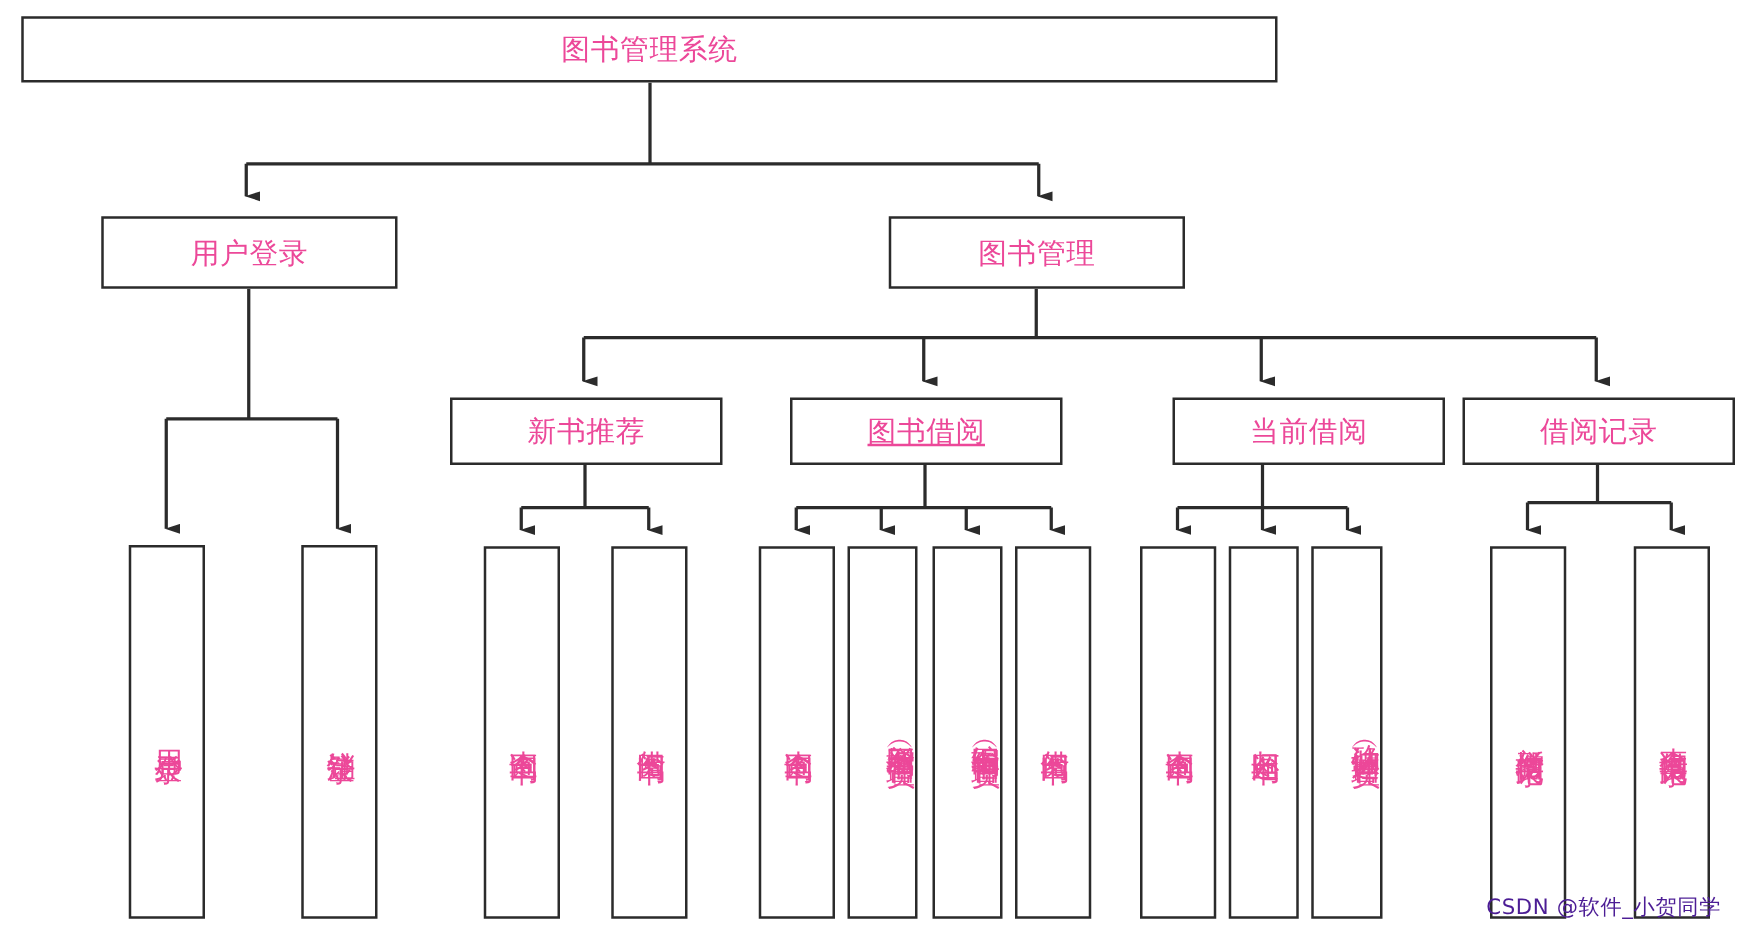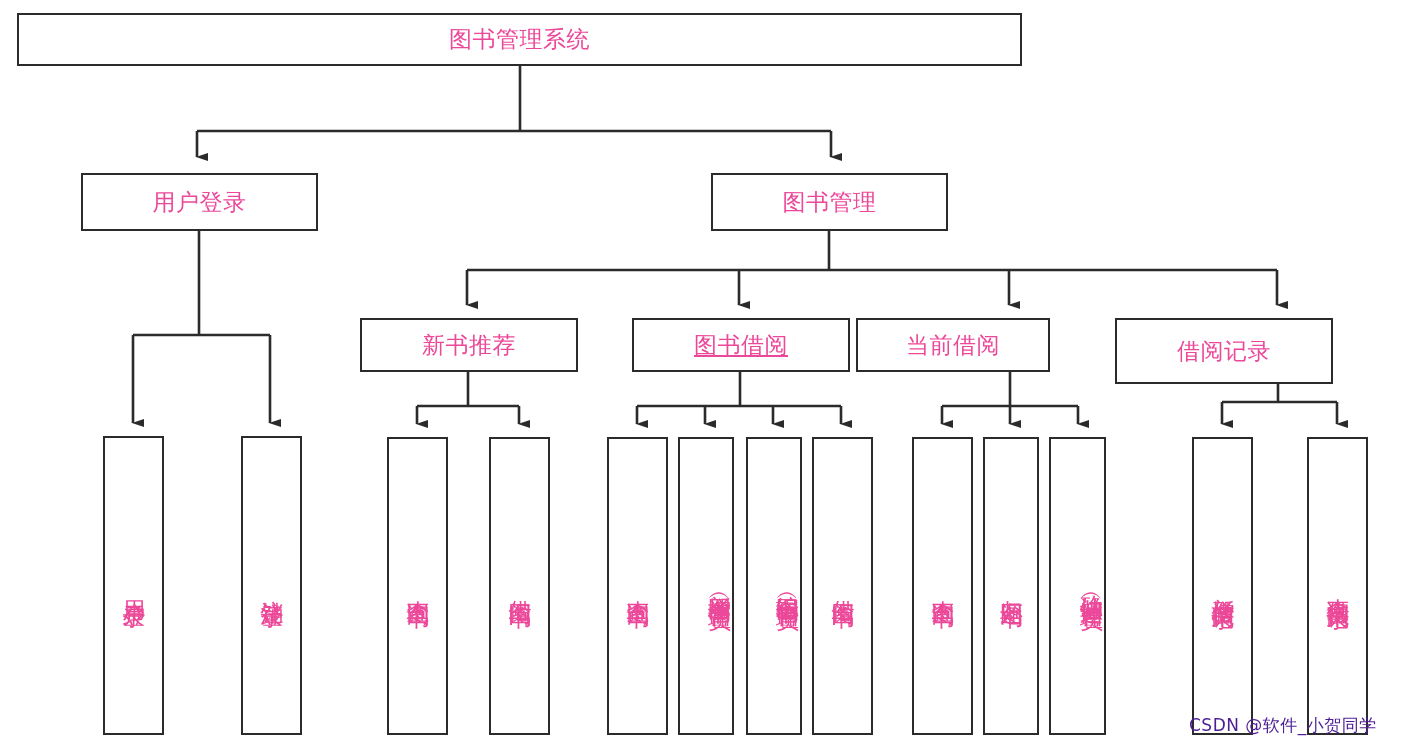--- a/index.html
+++ b/index.html
@@ -125,24 +125,24 @@
   <div class="node horiz" style="left:711px; top:173px; width:237px; height:58px;font-family:Liberation Serif, serif;">
     <span>图书管理</span>
   </div>
 
   <div class="node horiz" style="left:360px; top:318px; width:218px; height:54px;">
     <span>新书推荐</span>
   </div>
   <div class="node horiz" style="left:632px; top:318px; width:218px; height:54px;text-decoration:underline;">
     <span>图书借阅</span>
   </div>
-  <div class="node horiz" style="left:856px; top:318px; width:194px; height:54px;">
+  <div class="node horiz" style="left:938px; top:318px; width:218px; height:54px;">
     <span>当前借阅</span>
   </div>
-  <div class="node horiz" style="left:1115px; top:318px; width:218px; height:66px;">
+  <div class="node horiz" style="left:1170px; top:318px; width:218px; height:54px;">
     <span>借阅记录</span>
   </div>
 
   <div class="node vert" style="left:103px; top:436px; width:61px; height:299px;">
     <span>用户登录</span>
   </div>
   <div class="node vert" style="left:241px; top:436px; width:61px; height:299px;">
     <span>注销登录</span>
   </div>
 

